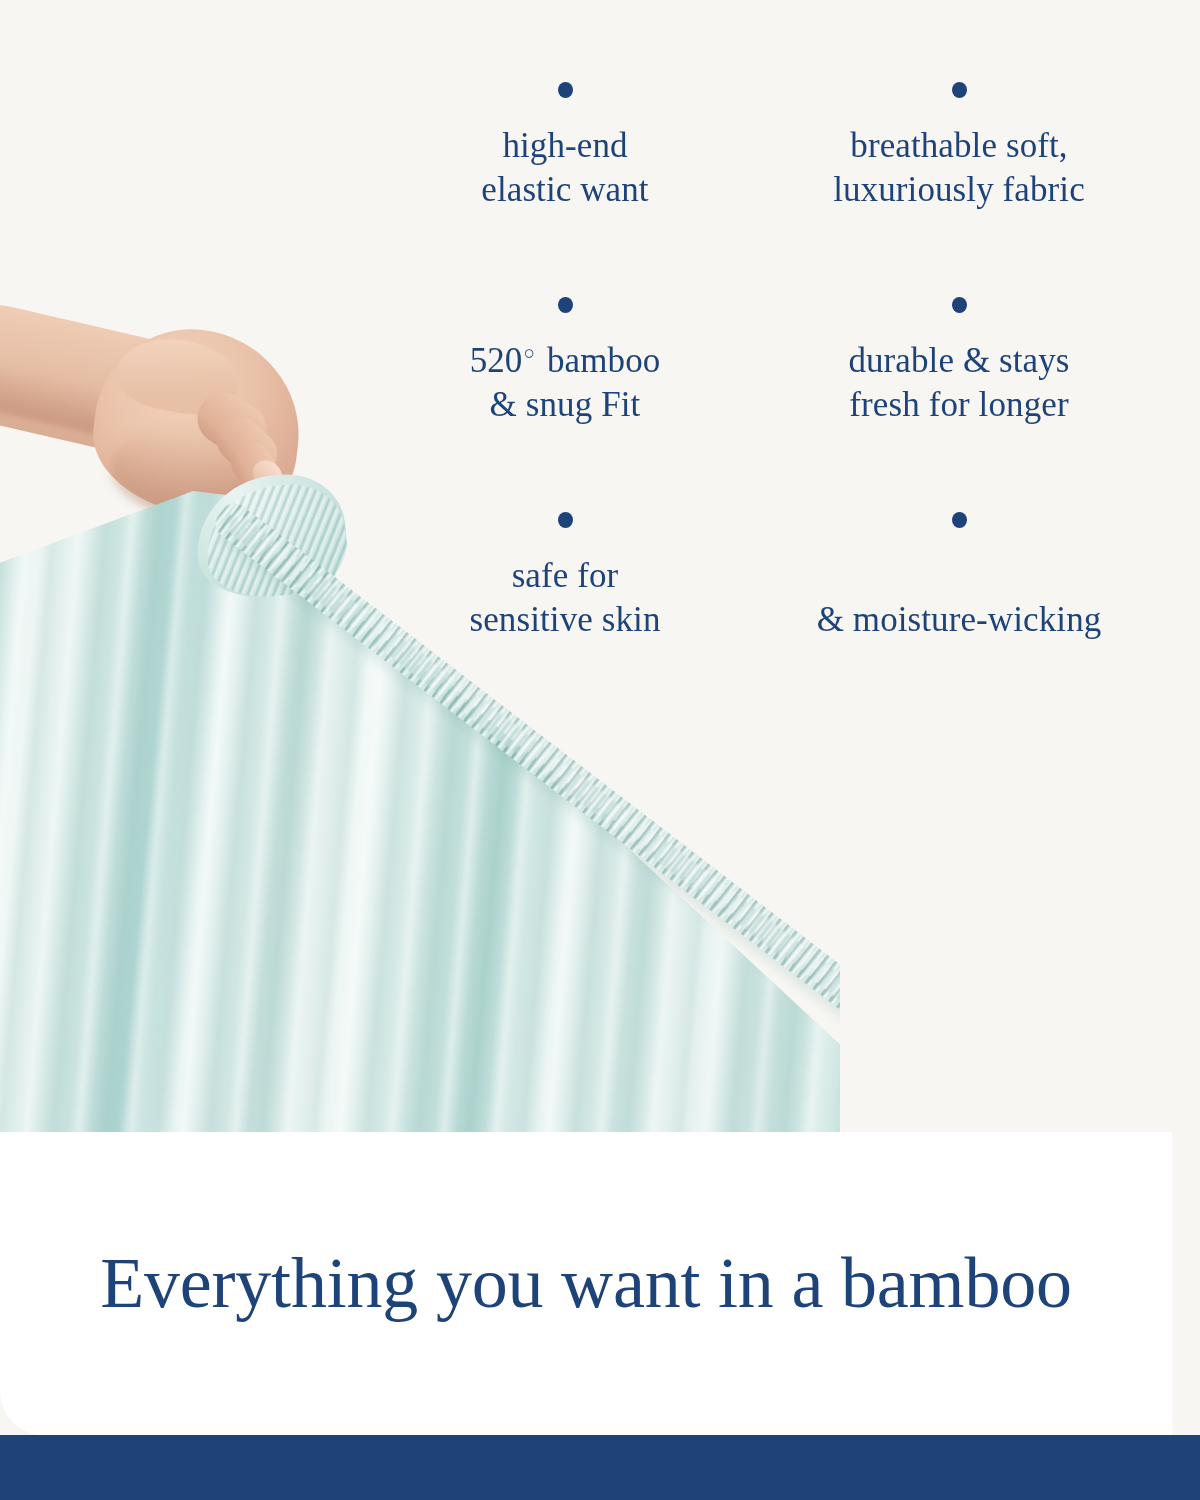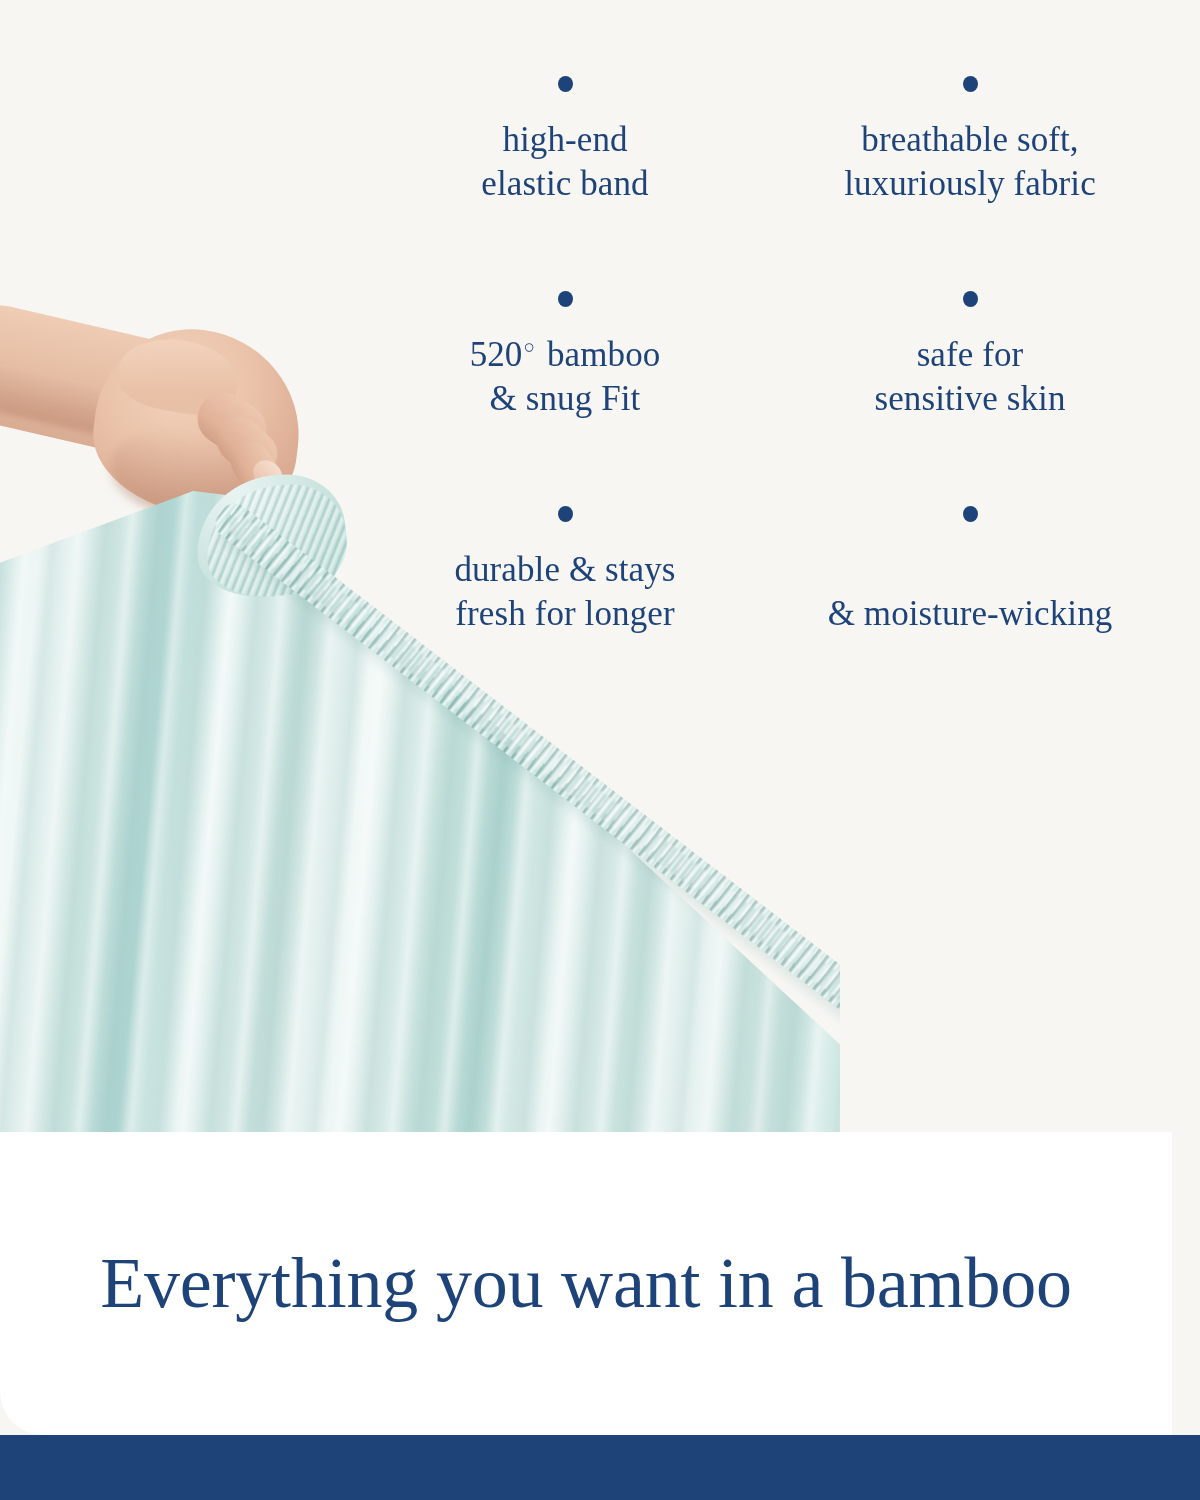--- a/index.html
+++ b/index.html
@@ -118,24 +118,24 @@
   }
   .hem-shadow{
     position:absolute;left:230px;top:524px;width:980px;height:26px;
     transform-origin:left top;transform:rotate(37.5deg);
     background:linear-gradient(180deg,rgba(120,168,164,.40),rgba(120,168,164,0));
     filter:blur(3px);
   }
 
   
   #features{
-    position:absolute;left:380px;top:76px;width:800px;height:600px;
+    position:absolute;left:380px;top:82px;width:800px;height:600px;
     display:grid;grid-template-columns:370px 400px;
     grid-template-rows:215px 215px auto;
-    column-gap:20px;
+    column-gap:9px;
   }
   .feature{display:flex;flex-direction:column;align-items:center;}
   .dot{
     width:15px;height:16px;border-radius:50%;
     background:#1e4379;margin-bottom:26px;flex:none;
   }
   .feature-text{
     color:#1e4379;font-size:35px;line-height:1.27;text-align:center;
     letter-spacing:.1px;
   }
@@ -177,21 +177,21 @@
   <div class="hem"></div>
   <div class="hem2"></div>
 </div>
 
 <div id="features">
 
   <div class="feature">
     <span class="dot"></span>
     <div class="feature-text">
       <span>high-end</span><br>
-      <span>elastic band</span>
+      <span>elastic want</span>
     </div>
   </div>
 
   <div class="feature">
     <span class="dot"></span>
     <div class="feature-text">
       <span>breathable soft,</span><br>
       <span>luxuriously fabric</span>
     </div>
   </div>
@@ -200,30 +200,30 @@
     <span class="dot"></span>
     <div class="feature-text">
       <span>520</span><span class="deg">○</span><span>bamboo</span><br>
       <span>&amp; snug Fit</span>
     </div>
   </div>
 
   <div class="feature">
     <span class="dot"></span>
     <div class="feature-text">
+      <span>durable &amp; stays</span><br>
+      <span>fresh for longer</span>
+    </div>
+  </div>
+
+  <div class="feature">
+    <span class="dot"></span>
+    <div class="feature-text">
       <span>safe for</span><br>
       <span>sensitive skin</span>
-    </div>
-  </div>
-
-  <div class="feature">
-    <span class="dot"></span>
-    <div class="feature-text">
-      <span>durable &amp; stays</span><br>
-      <span>fresh for longer</span>
     </div>
   </div>
 
   <div class="feature">
     <span class="dot"></span>
     <div class="feature-text">
       <br>
       <span>&amp; moisture-wicking</span>
     </div>
   </div>

